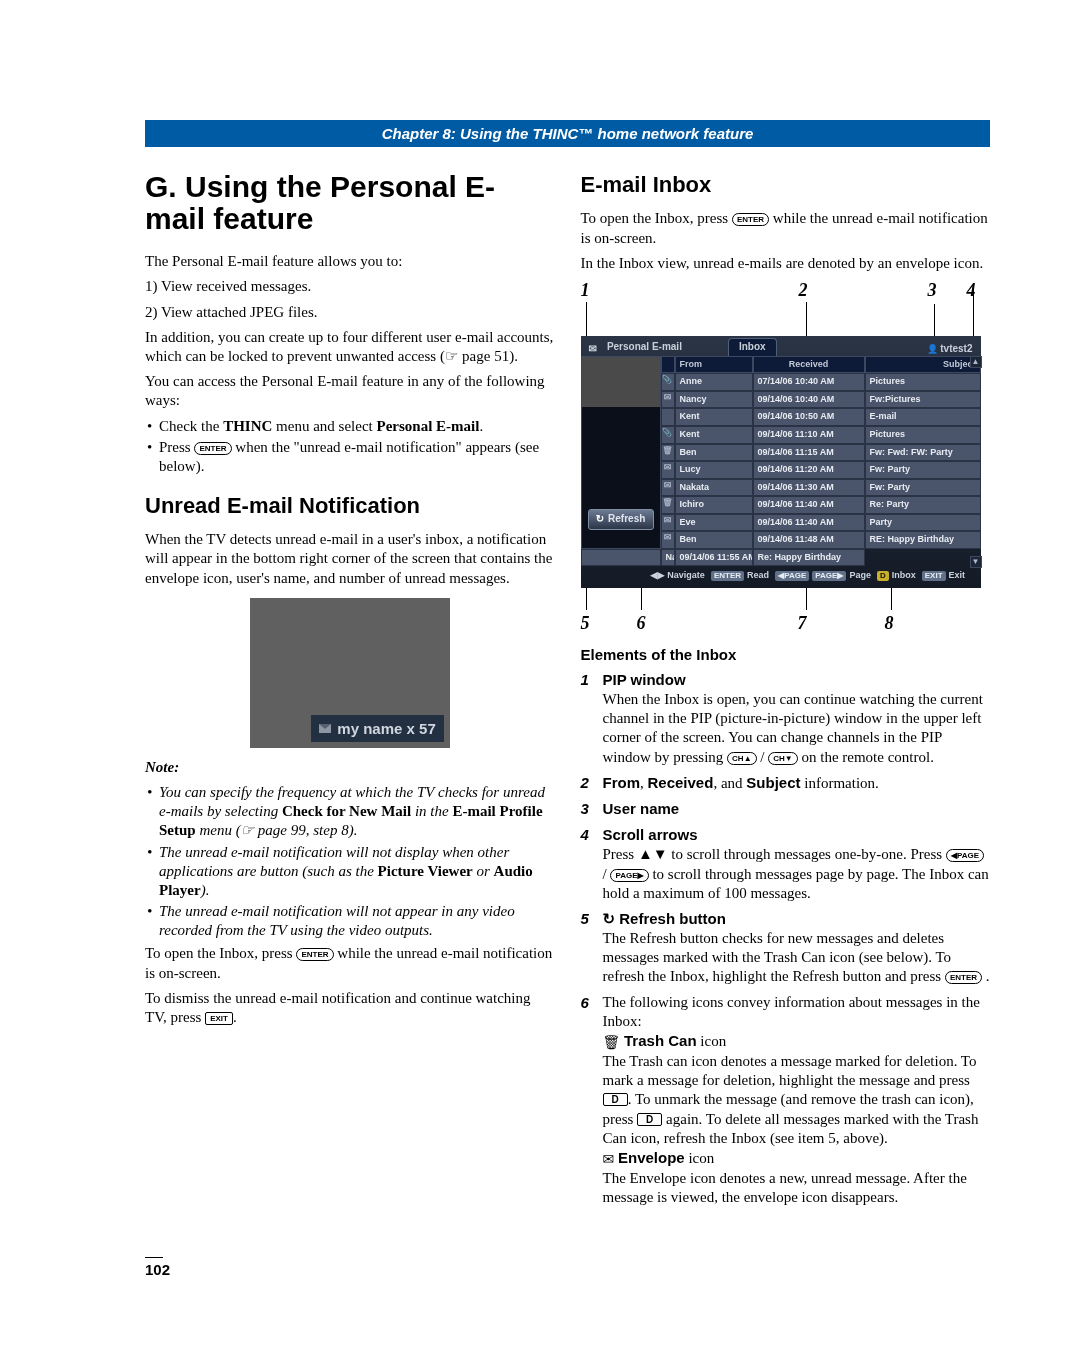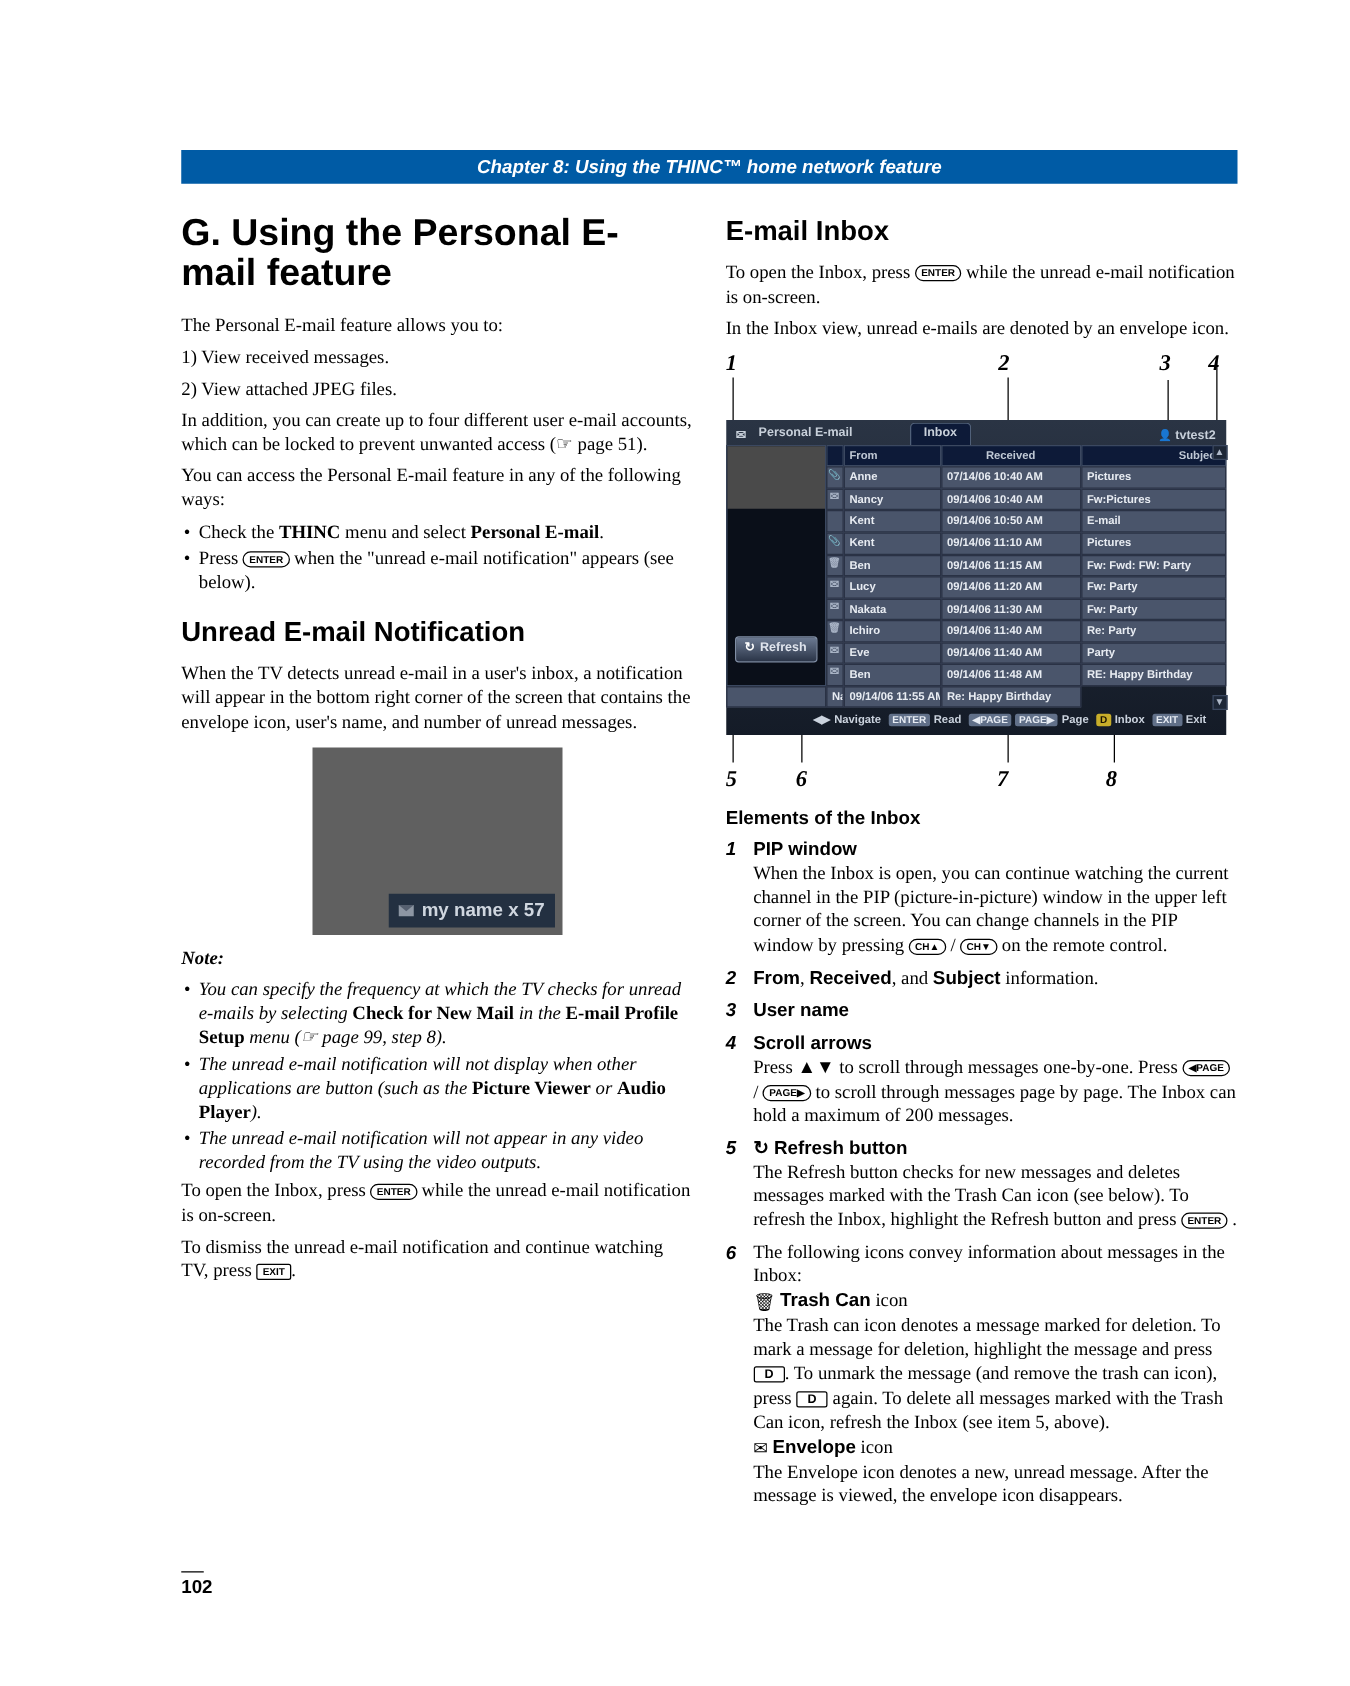--- a/index.html
+++ b/index.html
@@ -387,21 +387,21 @@
         </span>
       </li>
       <li>
         <span class="n">3</span>
         <span class="c"><span class="ic-title">User name</span></span>
       </li>
       <li>
         <span class="n">4</span>
         <span class="c">
           <span class="ic-title">Scroll arrows</span><br>
-          <span>Press ▲▼ to scroll through messages one-by-one. Press </span><span class="btn">◀PAGE</span> / <span class="btn">PAGE▶</span><span> to scroll through messages page by page. The Inbox can hold a maximum of 200 messages.</span>
+          <span>Press ▲▼ to scroll through messages one-by-one. Press </span><span class="btn">◀PAGE</span> / <span class="btn">PAGE▶</span><span> to scroll through messages page by page. The Inbox can hold a maximum of 100 messages.</span>
         </span>
       </li>
       <li>
         <span class="n">5</span>
         <span class="c">
           <span class="ic-title">↻ Refresh button</span><br>
           <span>The Refresh button checks for new messages and deletes messages marked with the Trash Can icon (see below). To refresh the Inbox, highlight the Refresh button and press </span><span class="btn">ENTER</span><span> .</span>
         </span>
       </li>
       <li>

